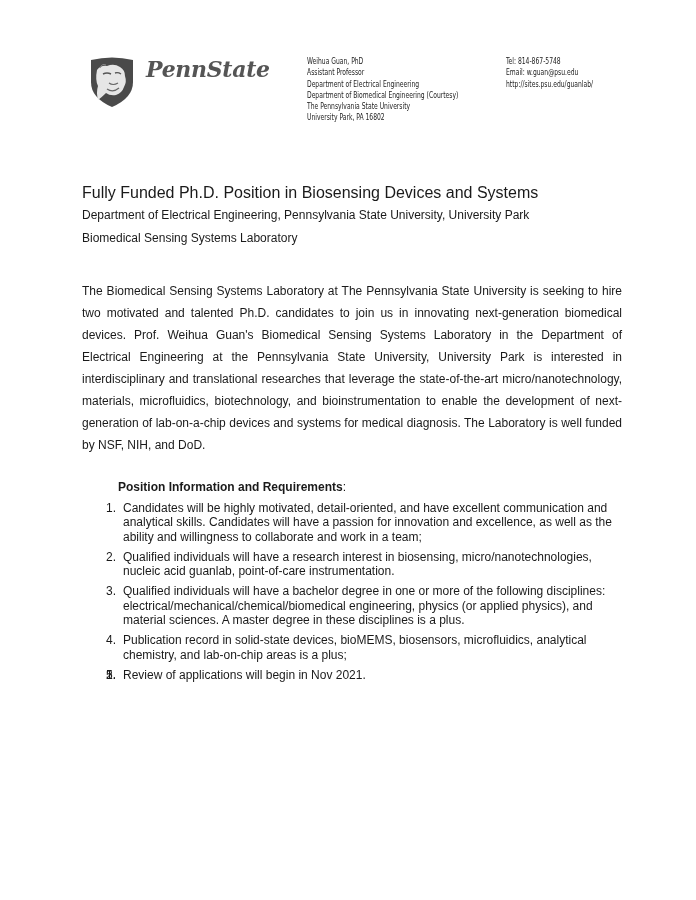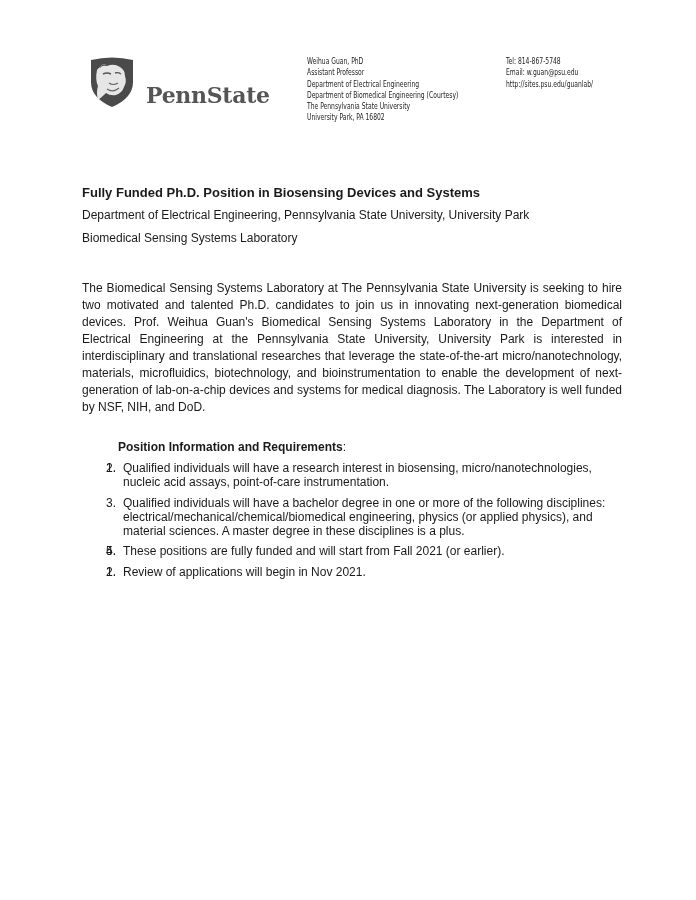--- a/index.html
+++ b/index.html
@@ -1,31 +1,31 @@
 <!DOCTYPE html>
 <html><head>
   <meta charset="utf-8">
   <style>
     html, body { margin: 0; padding: 0; background: #ffffff; }
     body { width: 696px; height: 900px; position: relative; overflow: hidden; color: #1a1a1a; font-family: "Liberation Sans", sans-serif; }
 
     .letterhead { position: absolute; left: 0; top: 0; width: 696px; height: 140px; }
-    .logo { position: absolute; left: 89px; top: 56px; display: flex; align-items: flex-end; }
+    .logo { position: absolute; left: 89px; top: 56px; display: flex; align-items: flex-start; font-style: italic; }
     .shield { width: 46px; height: 52px; }
     .wordmark { font-family: "DejaVu Serif", serif; font-weight: bold; font-size: 22px; color: #555555; margin-left: 11px; letter-spacing: -0.3px; }
 
     .contact { position: absolute; top: 56px; font-family: "DejaVu Sans Condensed", "DejaVu Sans", sans-serif; font-size: 8.2px; line-height: 11.3px; color: #222; transform: scaleX(0.82); transform-origin: left top; }
     .contact-left { left: 307px; }
     .contact-right { left: 506px; }
     .contact div { white-space: nowrap; }
 
     .content { position: absolute; left: 82px; top: 185px; width: 540px; font-size: 12px; line-height: 15px; }
-    .title { font-weight: bold; font-size: 13px; margin: 0 0 8px 0; }
+    .title { font-weight: normal; font-size: 16px; margin: 0 0 8px 0; }
     .subline { margin: 0 0 8px 0; }
-    .intro { margin: 34px 0 0 0; text-align: justify; line-height: 17px; }
+    .intro { margin: 34px 0 0 0; text-align: justify; line-height: 22px; }
     .section-head { margin: 24px 0 6px 0; }
     .section-head b { font-weight: bold; margin-left: 36px; }
     ol.req { list-style: none; margin: 0; padding: 0; }
     ol.req li { position: relative; padding-left: 41px; margin-bottom: 6px; line-height: 14.3px; }
     ol.req li .num { position: absolute; left: 24px; top: 0; }
   </style>
 </head>
 <body>
 
 <div class="letterhead">
@@ -58,24 +58,24 @@
 
 <div class="content">
   <p class="title">Fully Funded Ph.D. Position in Biosensing Devices and Systems</p>
   <p class="subline">Department of Electrical Engineering, Pennsylvania State University, University Park</p>
   <p class="subline">Biomedical Sensing Systems Laboratory</p>
 
   <p class="intro">The Biomedical Sensing Systems Laboratory at The Pennsylvania State University is seeking to hire two motivated and talented Ph.D. candidates to join us in innovating next-generation biomedical devices. Prof. Weihua Guan's Biomedical Sensing Systems Laboratory in the Department of Electrical Engineering at the Pennsylvania State University, University Park is interested in interdisciplinary and translational researches that leverage the state-of-the-art micro/nanotechnology, materials, microfluidics, biotechnology, and bioinstrumentation to enable the development of next-generation of lab-on-a-chip devices and systems for medical diagnosis. The Laboratory is well funded by NSF, NIH, and DoD.</p>
 
   <p class="section-head"><b>Position Information and Requirements</b><span>:</span></p>
   <ol class="req">
-    <li><span class="num">1.</span></li>
-    <li><span class="num">2.</span><span>Qualified individuals will have a research interest in biosensing, micro/nanotechnologies, nucleic acid assays, point-of-care instrumentation.</span></li>
+    <li><span class="num">1.</span><span>Candidates will be highly motivated, detail-oriented, and have excellent communication and analytical skills. Candidates will have a passion for innovation and excellence, as well as the ability and willingness to collaborate and work in a team;</span></li>
+    <li><span class="num">2.</span><span>Qualified individuals will have a research interest in biosensing, micro/nanotechnologies, nucleic acid guanlab, point-of-care instrumentation.</span></li>
     <li><span class="num">3.</span><span>Qualified individuals will have a bachelor degree in one or more of the following disciplines: electrical/mechanical/chemical/biomedical engineering, physics (or applied physics), and material sciences. A master degree in these disciplines is a plus.</span></li>
-    <li><span class="num">4.</span></li>
-    <li><span class="num">5.</span><span>These positions are fully funded and will start from Fall 2021 (or earlier).</span></li>
+    <li><span class="num">4.</span><span>Publication record in solid-state devices, bioMEMS, biosensors, microfluidics, analytical chemistry, and lab-on-chip areas is a plus;</span></li>
+    <li><span class="num">5.</span></li>
   </ol>
 
   <ol class="req">
     <li><span class="num">1.</span></li>
     <li><span class="num">2.</span><span>Review of applications will begin in Nov 2021.</span></li>
   </ol>
 </div>
 
 </body></html>

